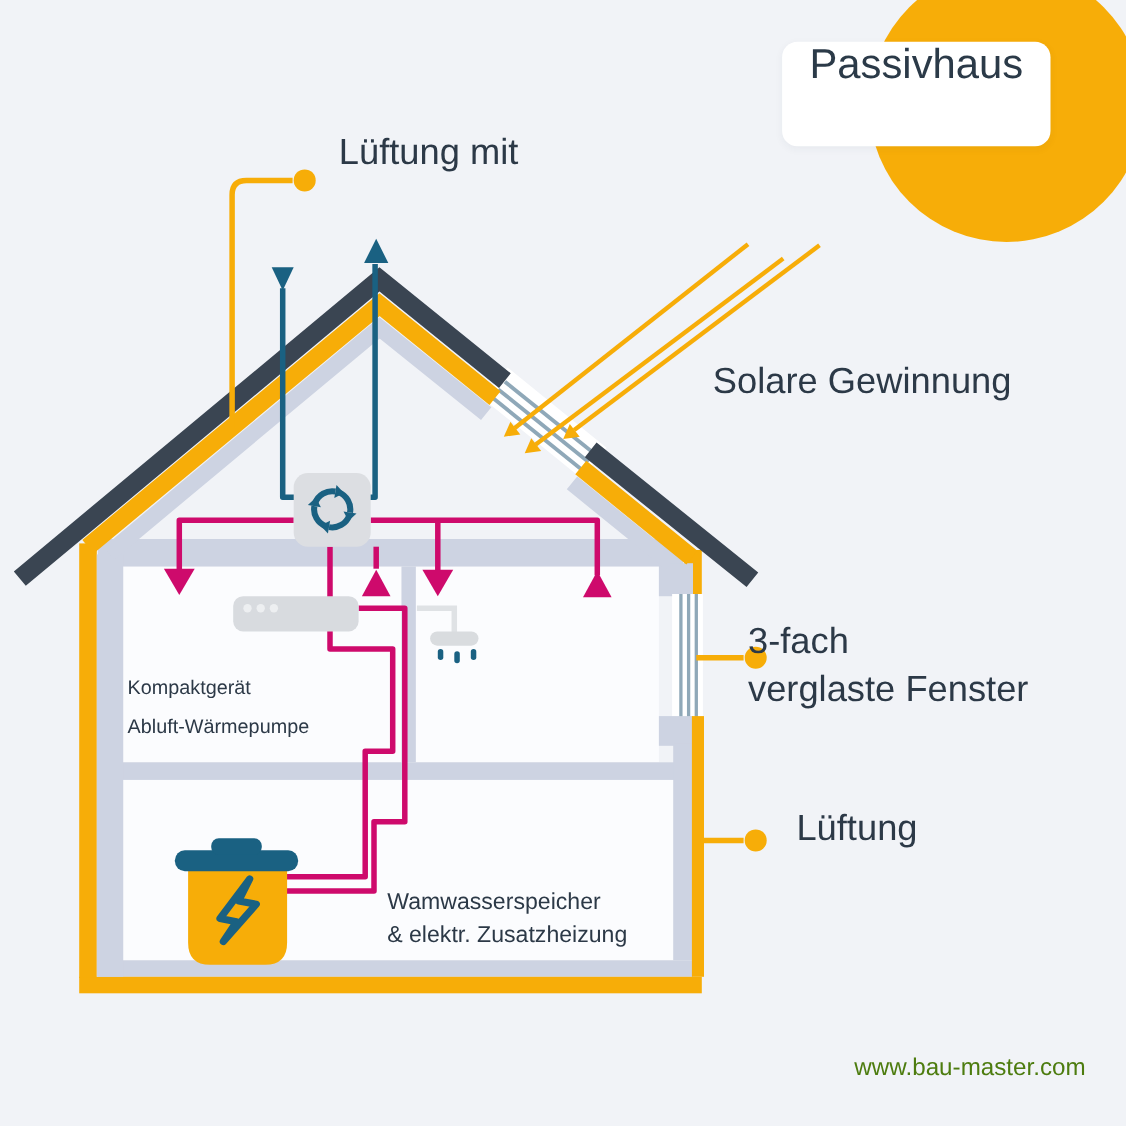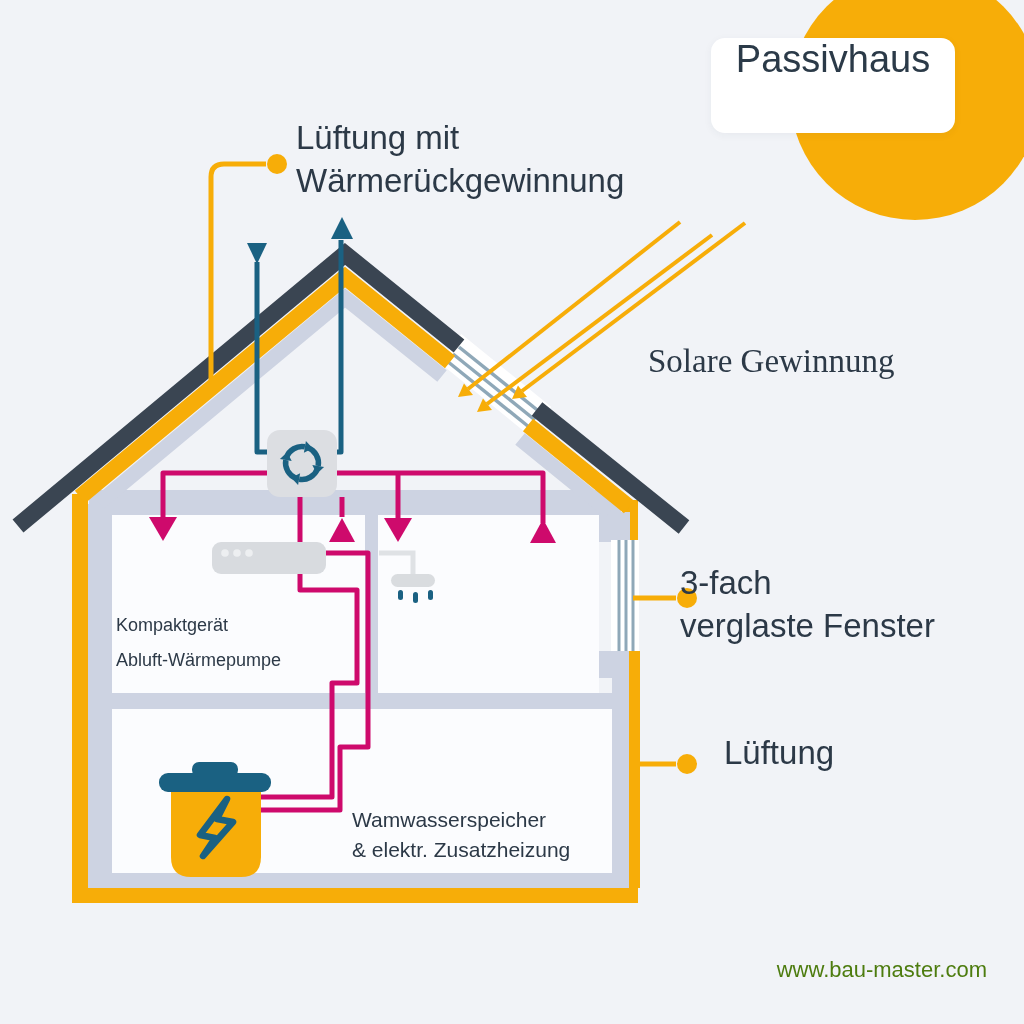--- a/index.html
+++ b/index.html
@@ -162,26 +162,25 @@
     <rect x="159" y="773" width="112" height="19" rx="9" fill="#1A6182"></rect>
     <rect x="192" y="762" width="46" height="15" rx="7" fill="#1A6182"></rect>
     <path d="M 227,799 L 200,835 L 215,838 L 203,856 L 233,822 L 217,819 Z" stroke="#1A6182" stroke-width="6.5" fill="none" stroke-linejoin="round"></path>
   </g>
 </svg>
 
 <div class="badge">
   <span>Passivhaus</span>
 </div>
 
-<div class="lbl" style="left:296px;top:116px;">
+<div class="lbl" style="left:308px;top:116px;text-align:center;">
   <div>Lüftung mit</div>
-  <div>Wärmerückgewinnung</div>
-</div>
-
-<div class="lbl" style="left:648px;top:340px;font-family:Liberation Serif, serif;">
+</div>
+
+<div class="lbl" style="left:648px;top:324px;">
   <div>Solare Gewinnung</div>
 </div>
 
 <div class="lbl" style="left:680px;top:561px;">
   <div>3-fach</div>
   <div>verglaste Fenster</div>
 </div>
 
 <div class="lbl" style="left:724px;top:731px;">
   <div>Lüftung</div>

